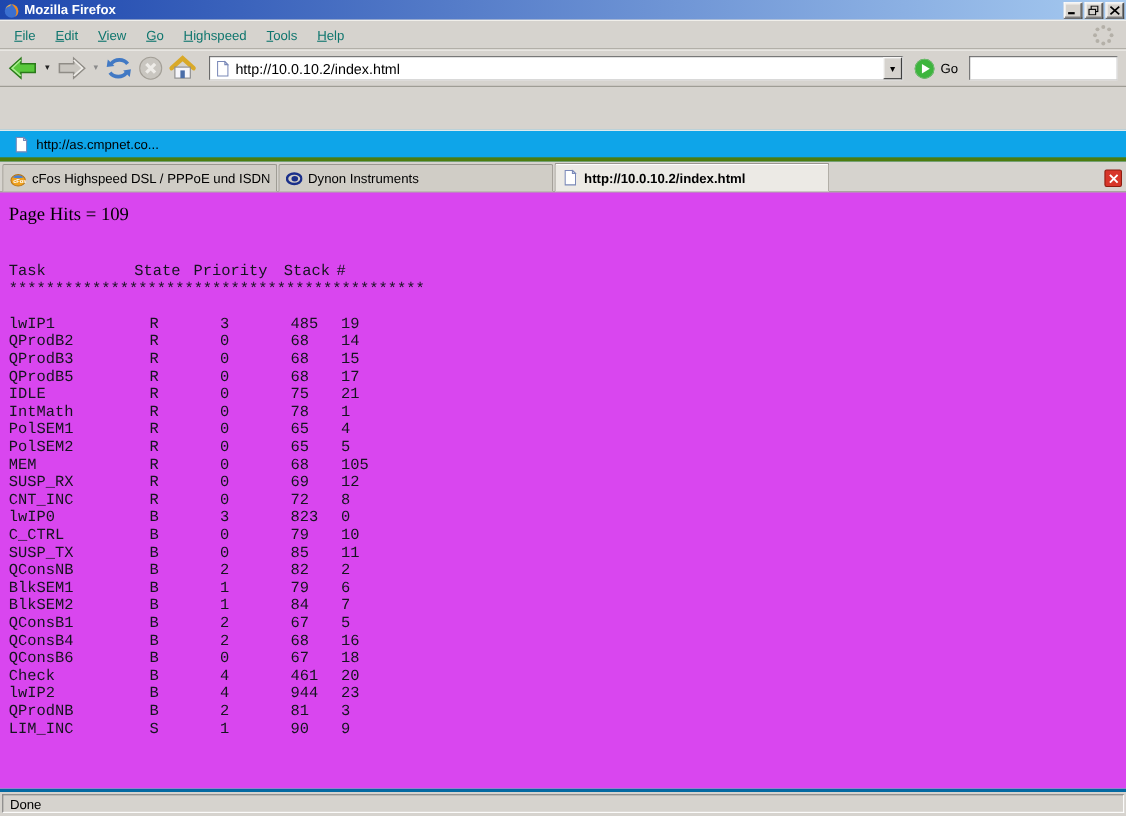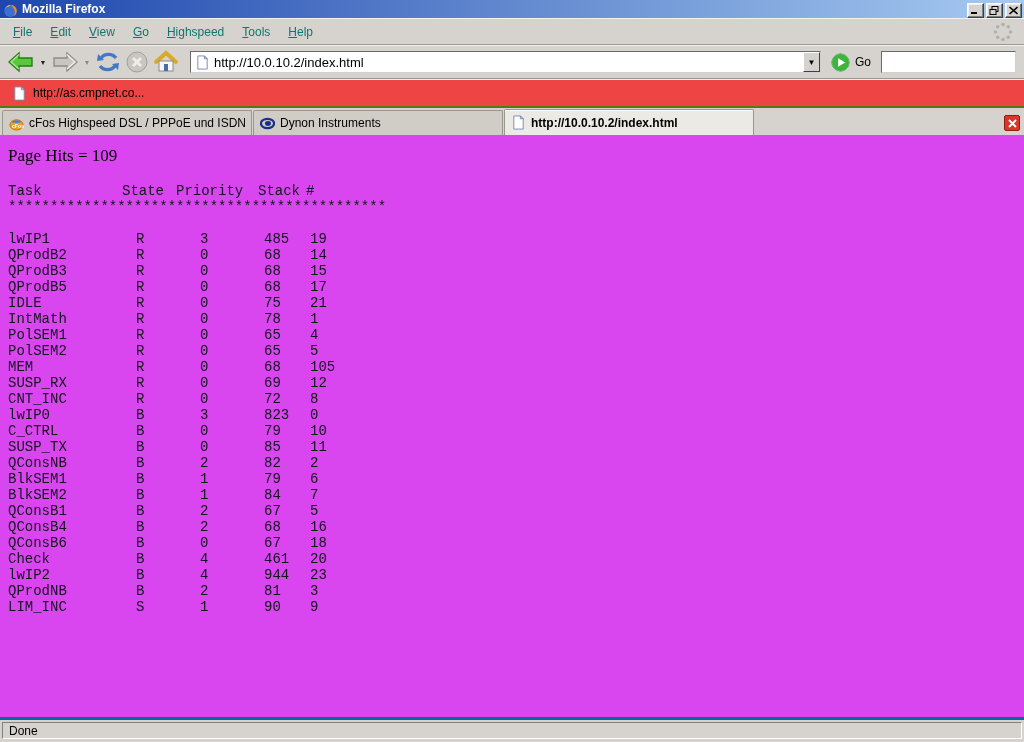--- a/index.html
+++ b/index.html
@@ -8,21 +8,21 @@
     width:1024px; height:742px; overflow:hidden;
     font-family:"Liberation Sans", sans-serif;
     background:#d6d3ce;
   }
   .window { width:1024px; height:742px; display:flex; flex-direction:column; }
 
   
   .titlebar {
     height:18px; flex:0 0 18px;
     background:linear-gradient(to right,#1e47ae,#a6caf0);
-    display:flex; align-items:flex-end; padding:0 2px 0 3px;
+    display:flex; align-items:center; padding:0 2px 0 3px;
   }
   .titlebar .ticon { width:15px; height:15px; margin-right:4px; }
   .titlebar .ttext { color:#fff; font-weight:bold; font-size:12px; line-height:18px; flex:1; }
   .winbtn {
     width:17px; height:15px; margin-left:2px; background:#d6d3ce;
     border:1px solid; border-color:#ffffff #404040 #404040 #ffffff;
     box-shadow:inset -1px -1px 0 #808080, inset 1px 1px 0 #f2f0ec;
     display:flex; align-items:center; justify-content:center;
     font-size:10px; font-weight:bold; color:#000; cursor:default;
   }
@@ -67,23 +67,23 @@
   .go-wrap { display:flex; align-items:center; gap:5px; margin-right:8px; }
   .go-wrap .golabel { font-size:12px; color:#000; }
   .searchbox {
     width:135px; height:22px; background:#fff;
     border:1px solid; border-color:#6a6a6a #d0d0d0 #d0d0d0 #6a6a6a;
     display:flex; align-items:center; padding-left:3px; margin-right:2px;
   }
 
   
   .bookmarksbar {
-    height:29px; flex:0 0 29px; background:#ef4444;
-    border-top:1px solid #f4f2ee; border-bottom:2px solid #4d7c0f;
-    display:flex; align-items:center; padding:0 8px;
+    height:29px; flex:0 0 29px; background:#0ea5e9;
+    border-top:1px solid #f4f2ee; border-bottom:4px solid #4d7c0f;
+    display:flex; align-items:center; padding:0 8px;margin-top:39px;
   }
   .bookmark-item { display:flex; align-items:center; gap:6px; font-size:12px; color:#000; padding:2px 4px; cursor:default; }
   .bookmark-item .pageicon { width:15px; height:15px; }
 
   
   .tabbar {
     height:28px; flex:0 0 28px; background:#d6d3ce;
     border-bottom:1px solid #8a877f;
     display:flex; align-items:flex-end; padding:2px 4px 0 2px;
   }
@@ -105,21 +105,21 @@
     background:#d8362a; border:1px solid #8f1c10;
     display:flex; align-items:center; justify-content:center; cursor:default;
   }
 
   
   .content {
     flex:1; background:#d946ef; overflow:hidden;
     padding:10px 0 0 8px; color:#14141e;
   }
   .hits { font-family:"Liberation Serif", serif; font-size:17px; color:#000; }
-  .tasktable { margin-top:17px; font-family:"Liberation Mono", monospace; font-size:14px; line-height:16px; }
+  .tasktable { margin-top:34px; font-family:"Liberation Mono", monospace; font-size:14px; line-height:16px; }
   .trow { display:flex; white-space:pre; }
   .trow span { display:inline-block; }
   .h-task { width:114px; } .h-state { width:54px; } .h-pri { width:82px; } .h-stack { width:48px; }
   .c-task { width:128px; } .c-state { width:64px; } .c-pri { width:64px; } .c-stack { width:46px; }
   .sep-line { letter-spacing:0; }
   .blank-line { height:16px; }
 
   
   .statusbar {
     height:25px; flex:0 0 25px; background:#d6d3ce;

